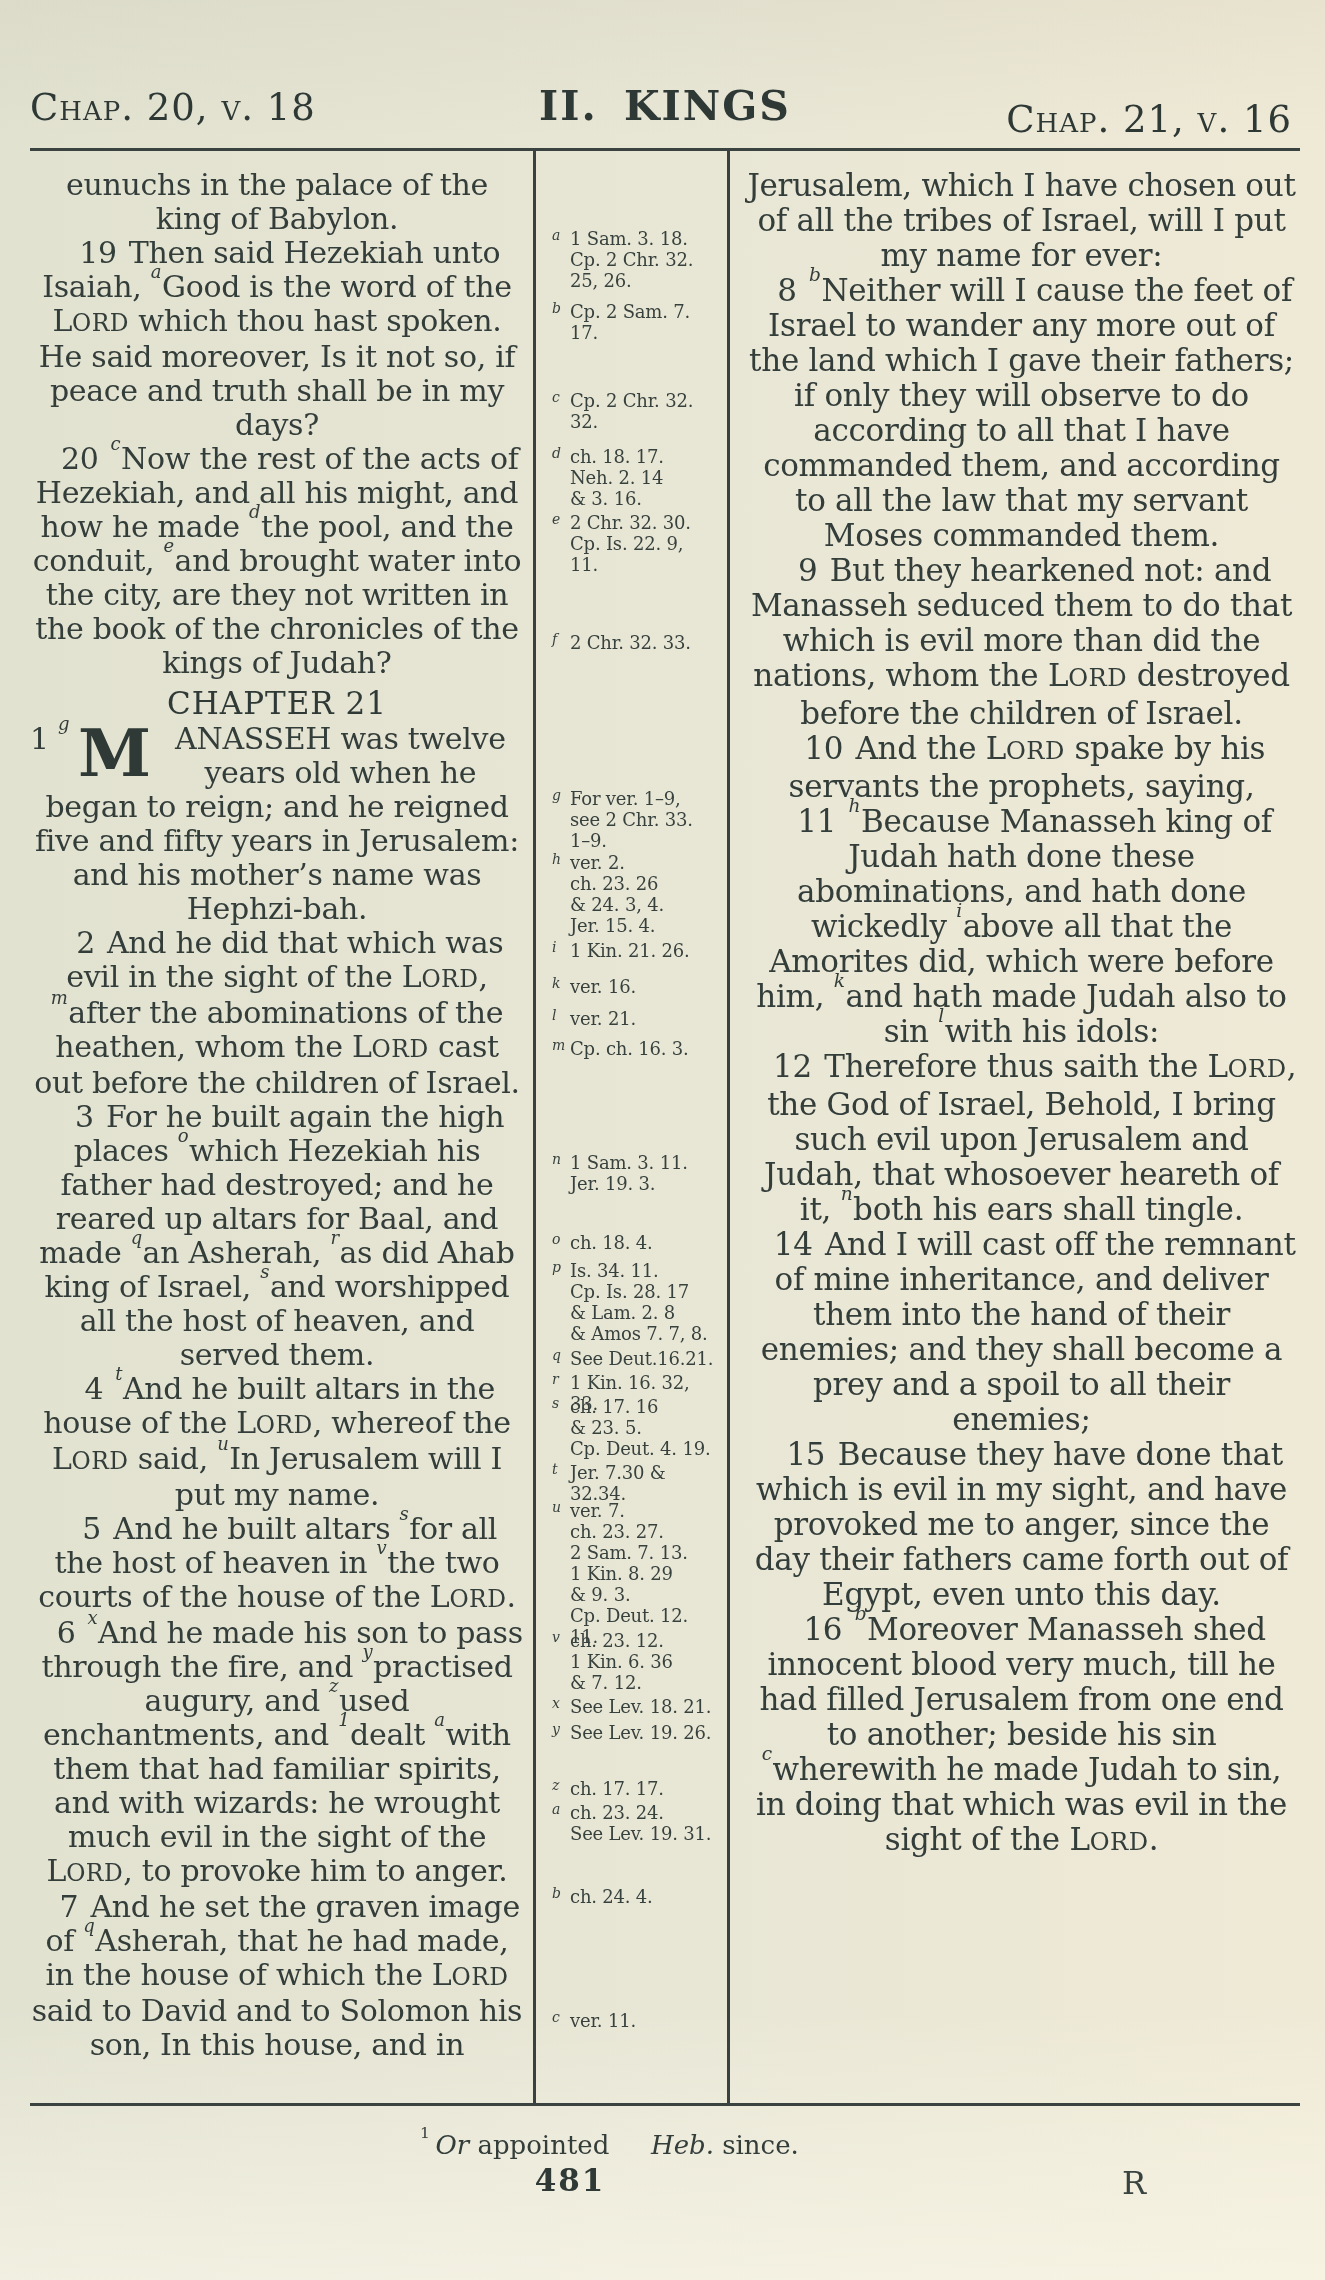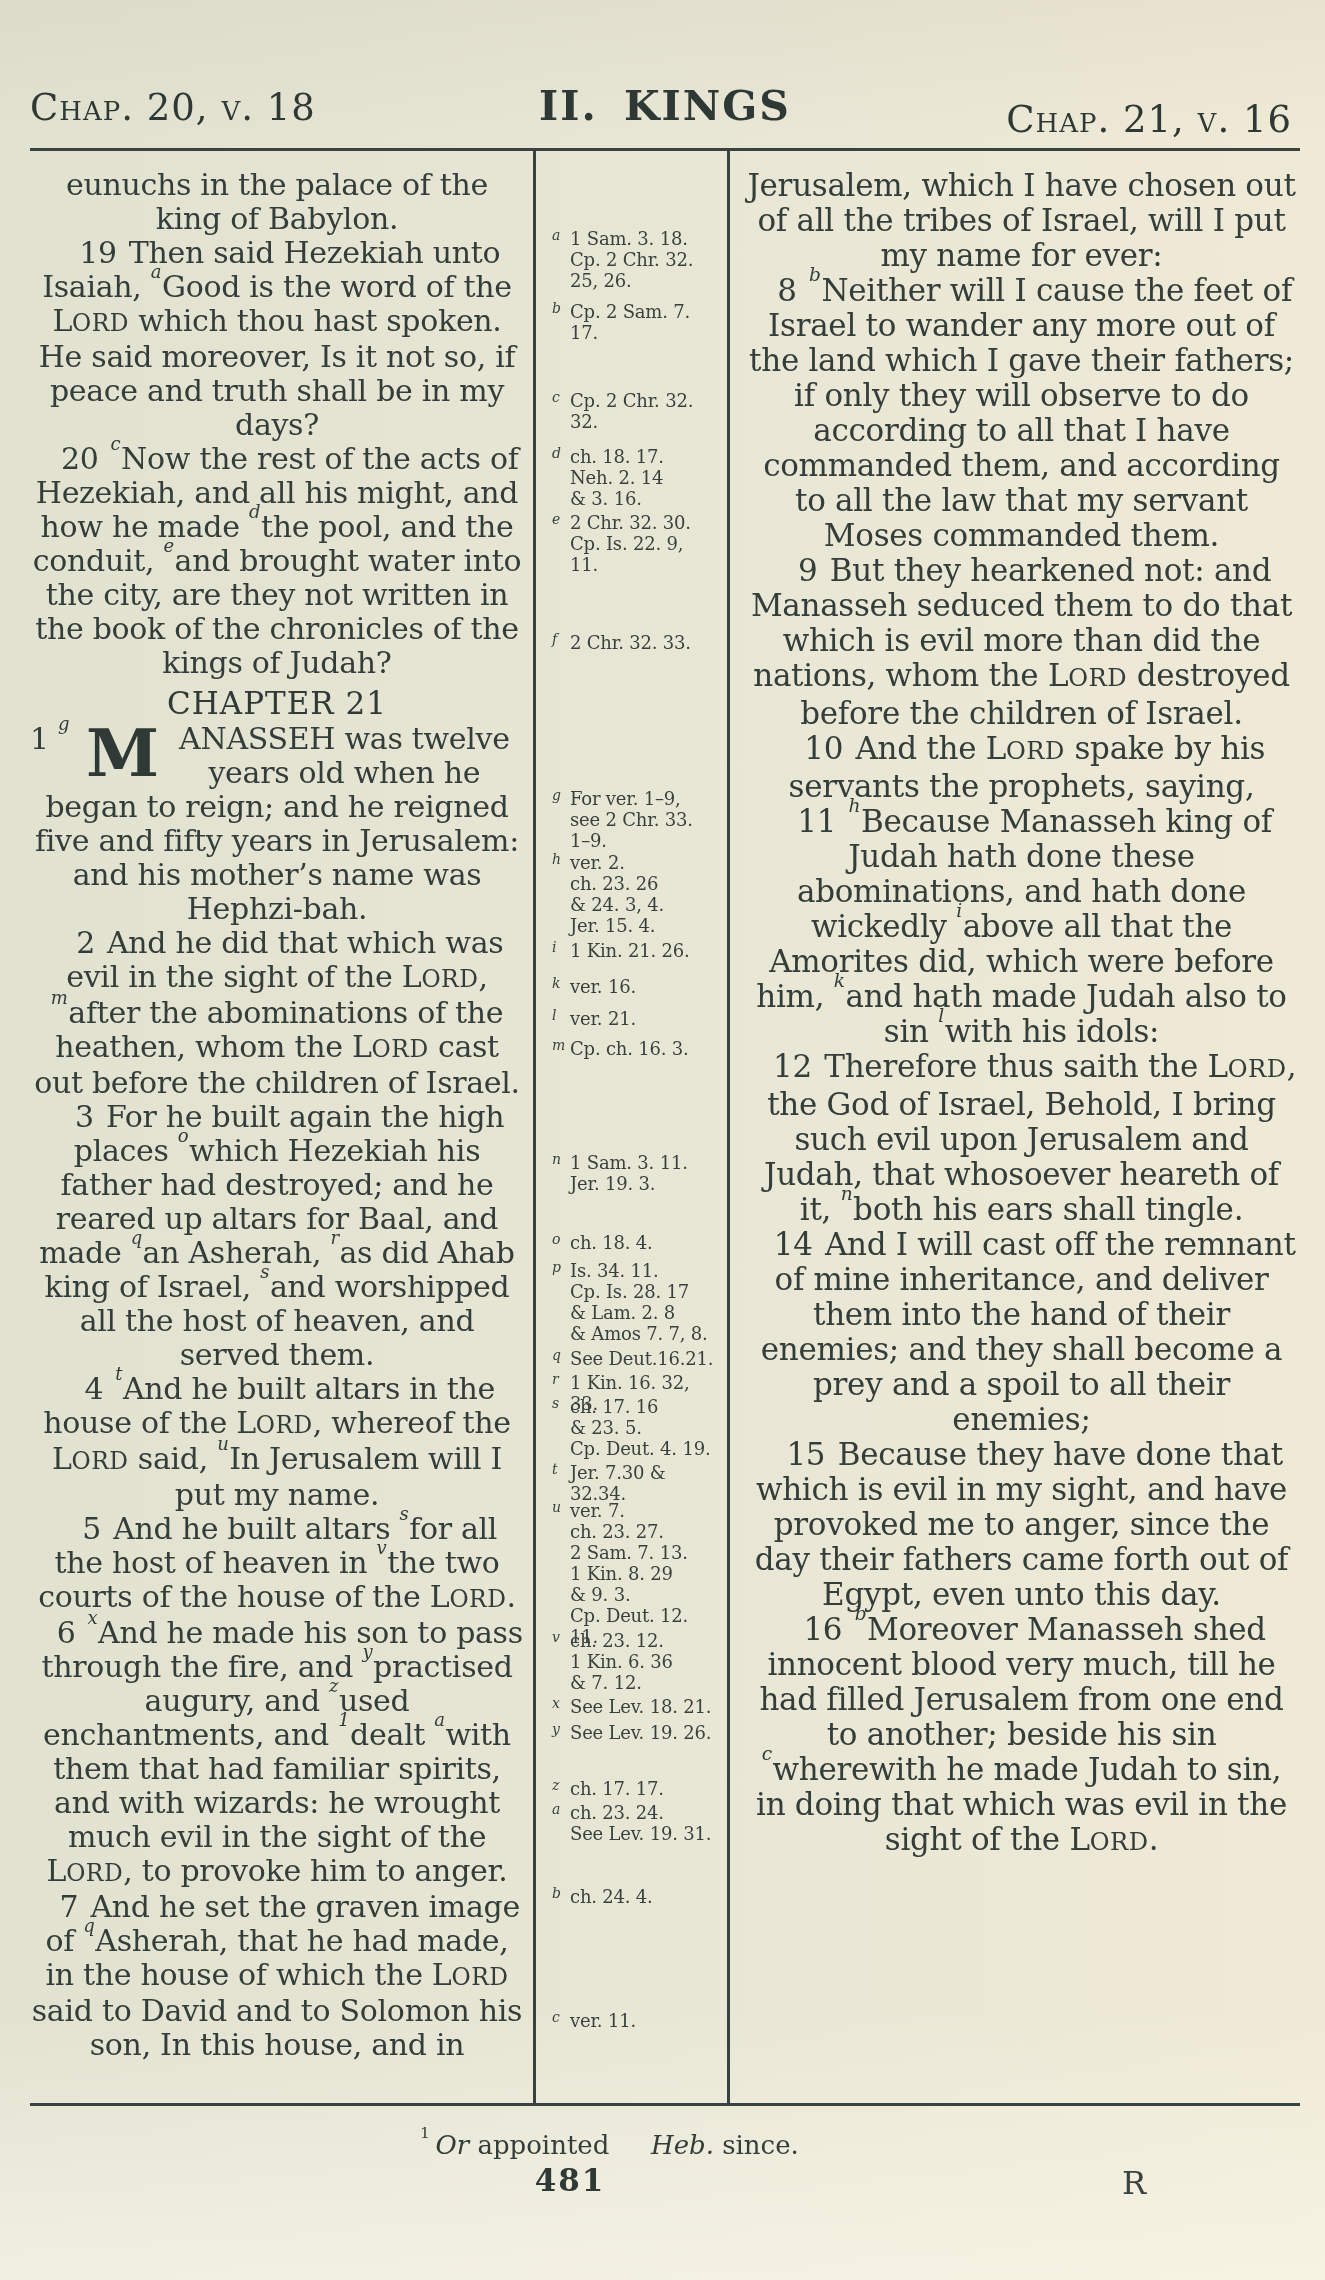--- a/index.html
+++ b/index.html
@@ -31,21 +31,21 @@
   .col-right{left:745px;width:553px;font-size:31px;line-height:35px;letter-spacing:-0.3px;}
   .col p{margin:0;text-align:center;}
   p.verse{text-indent:0.85em;}
   p.cont{text-indent:0;}
   .vn{margin-right:0.4em;}
   sup.xr{font-style:italic;font-size:0.60em;line-height:0;position:relative;top:-0.45em;margin-right:0.04em;}
   .lord span{font-size:0.78em;letter-spacing:0.5px;}
   .chap-head{text-align:center;text-indent:0;font-size:31px;letter-spacing:1px;
     margin:6px 0 2px 0 !important;color:#2f3a37;}
   
-  .v1-head{float:left;margin-right:16px;}
+  .v1-head{float:left;margin-right:8px;}
   .dropcap{float:left;font-size:66px;line-height:58px;font-weight:bold;margin:2px 6px 0 0;color:#2f3a37;}
   
   .refcol{position:absolute;left:549px;top:0;width:166px;height:2103px;
     font-size:18px;line-height:21px;letter-spacing:-0.2px;color:#37413d;}
   .ref{position:absolute;left:0;right:0;padding-left:21px;white-space:pre-line;}
   .ref .rm{position:absolute;left:3px;top:-3px;font-style:italic;font-size:14px;}
   
   .footnote{position:absolute;left:420px;top:2130px;font-size:26px;color:#333d3a;white-space:nowrap;}
   .footnote sup{font-size:0.6em;position:relative;top:-0.4em;margin-right:0.35em;}
   .footnote .it{font-style:italic;}

